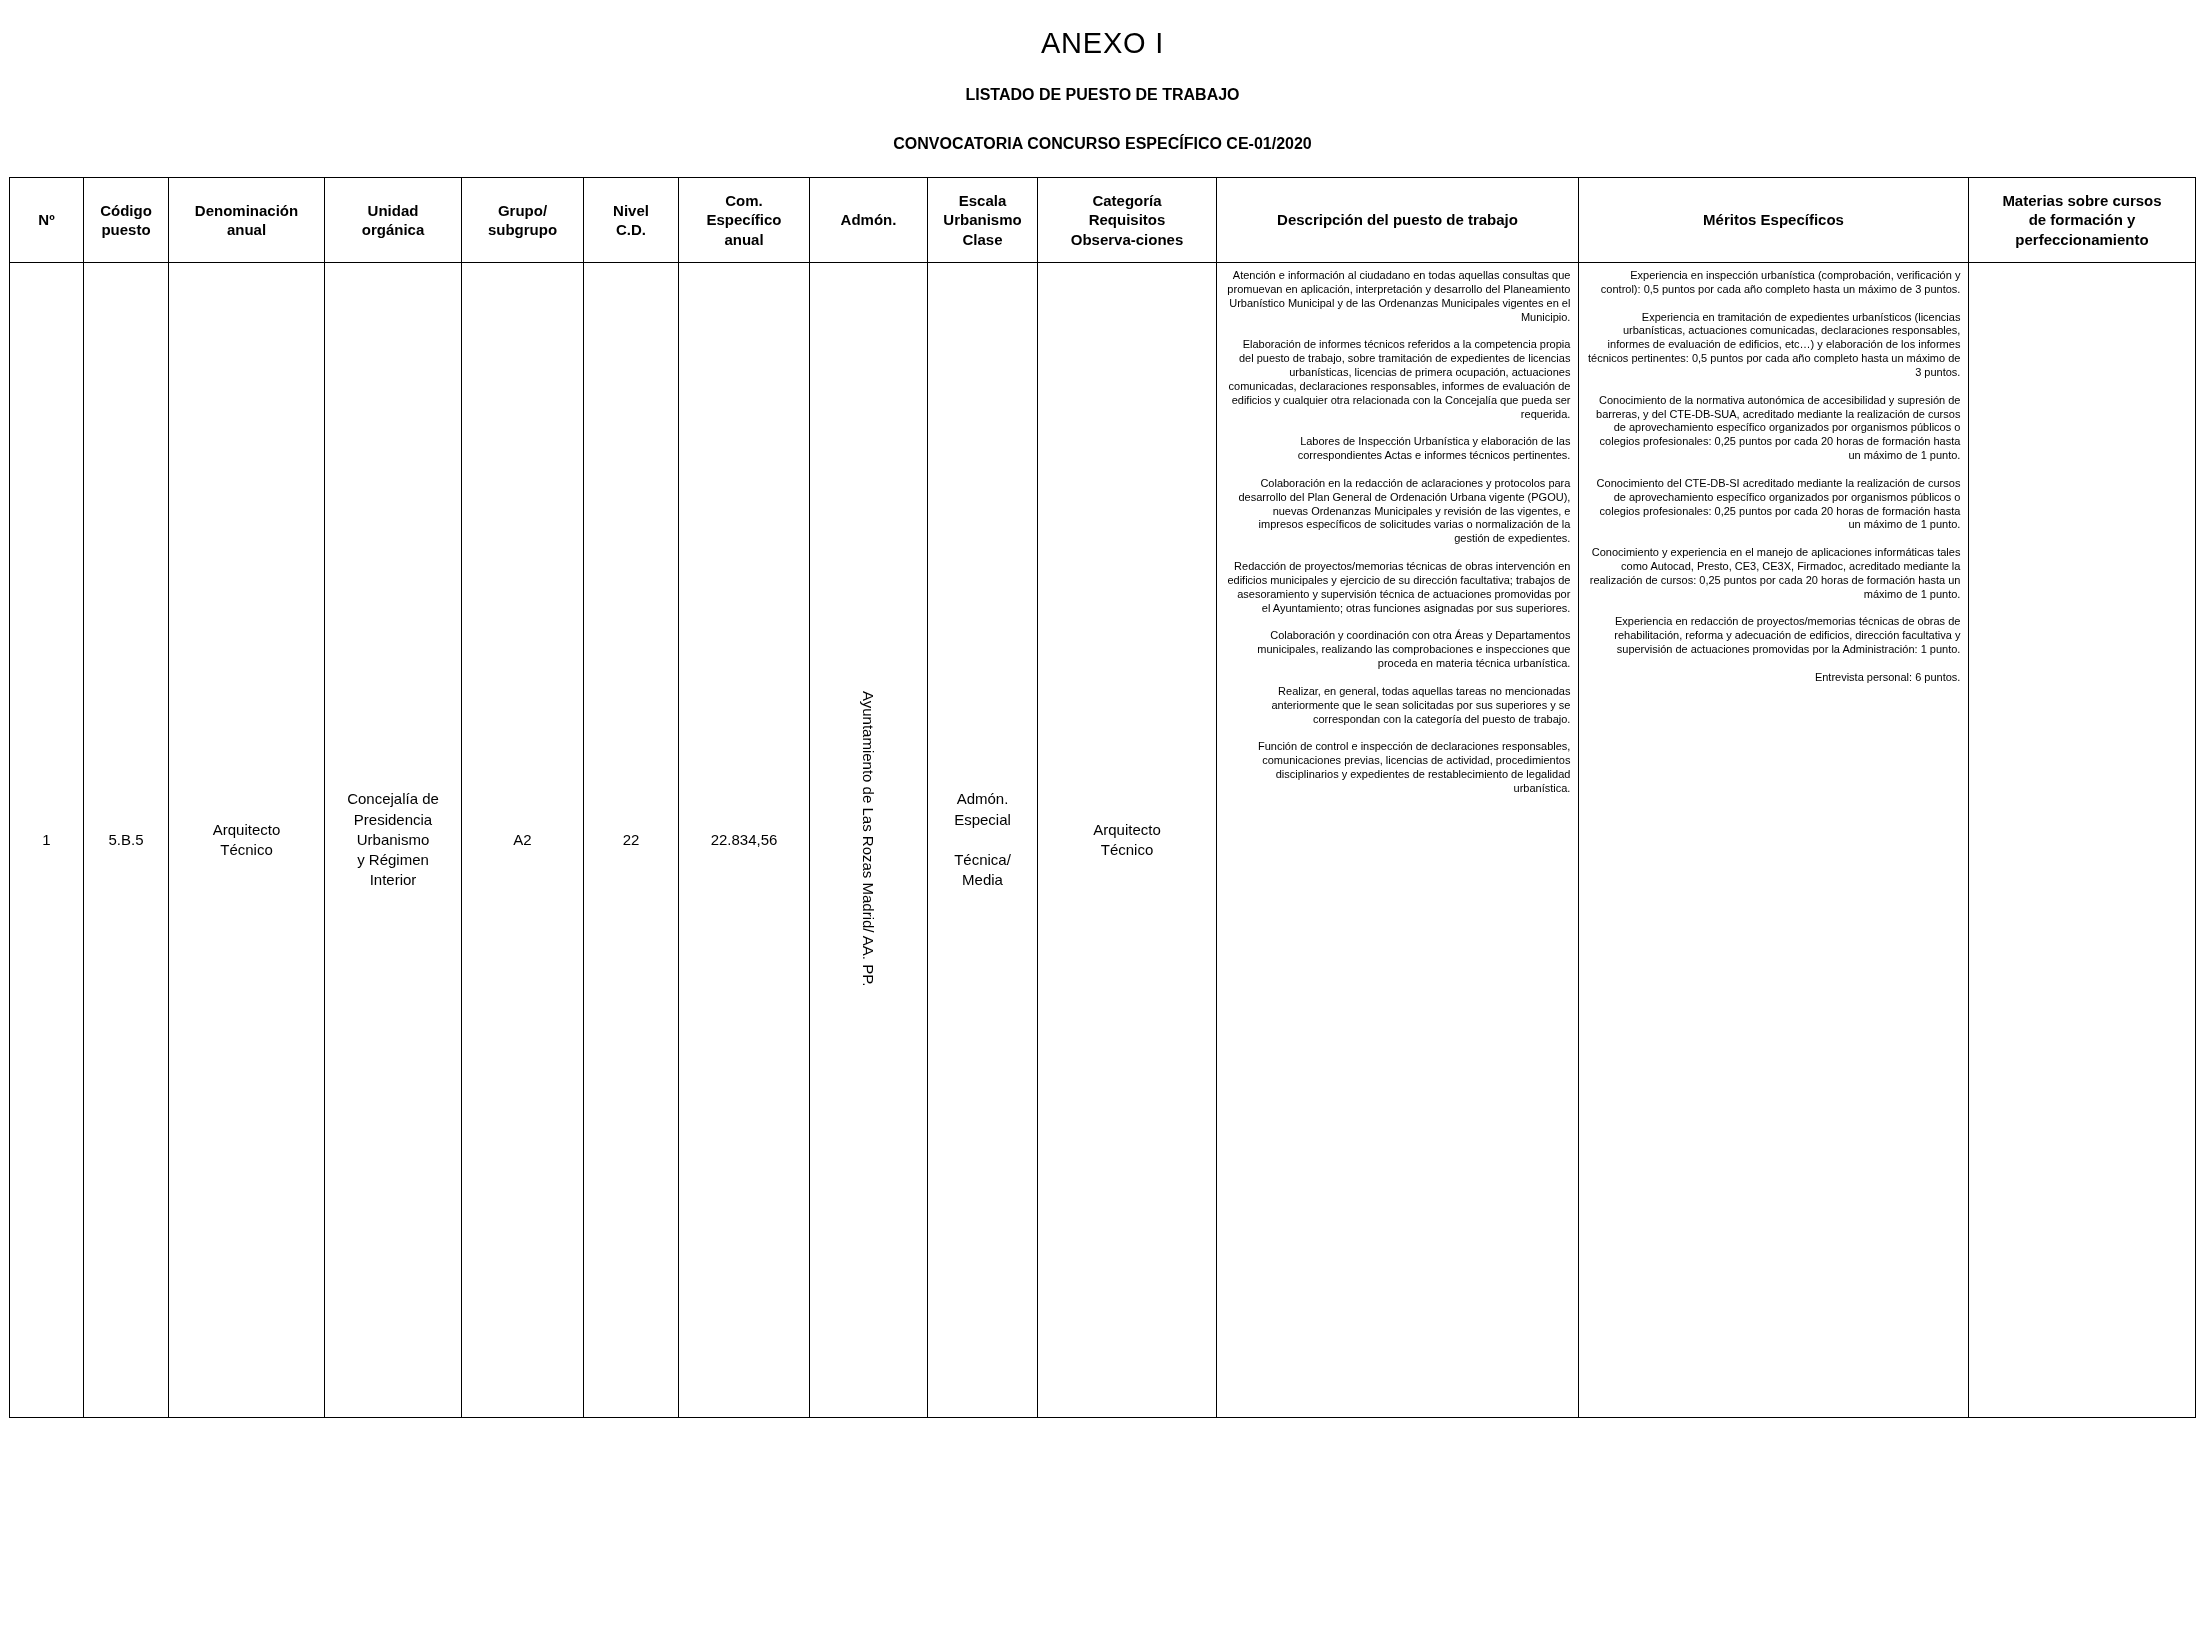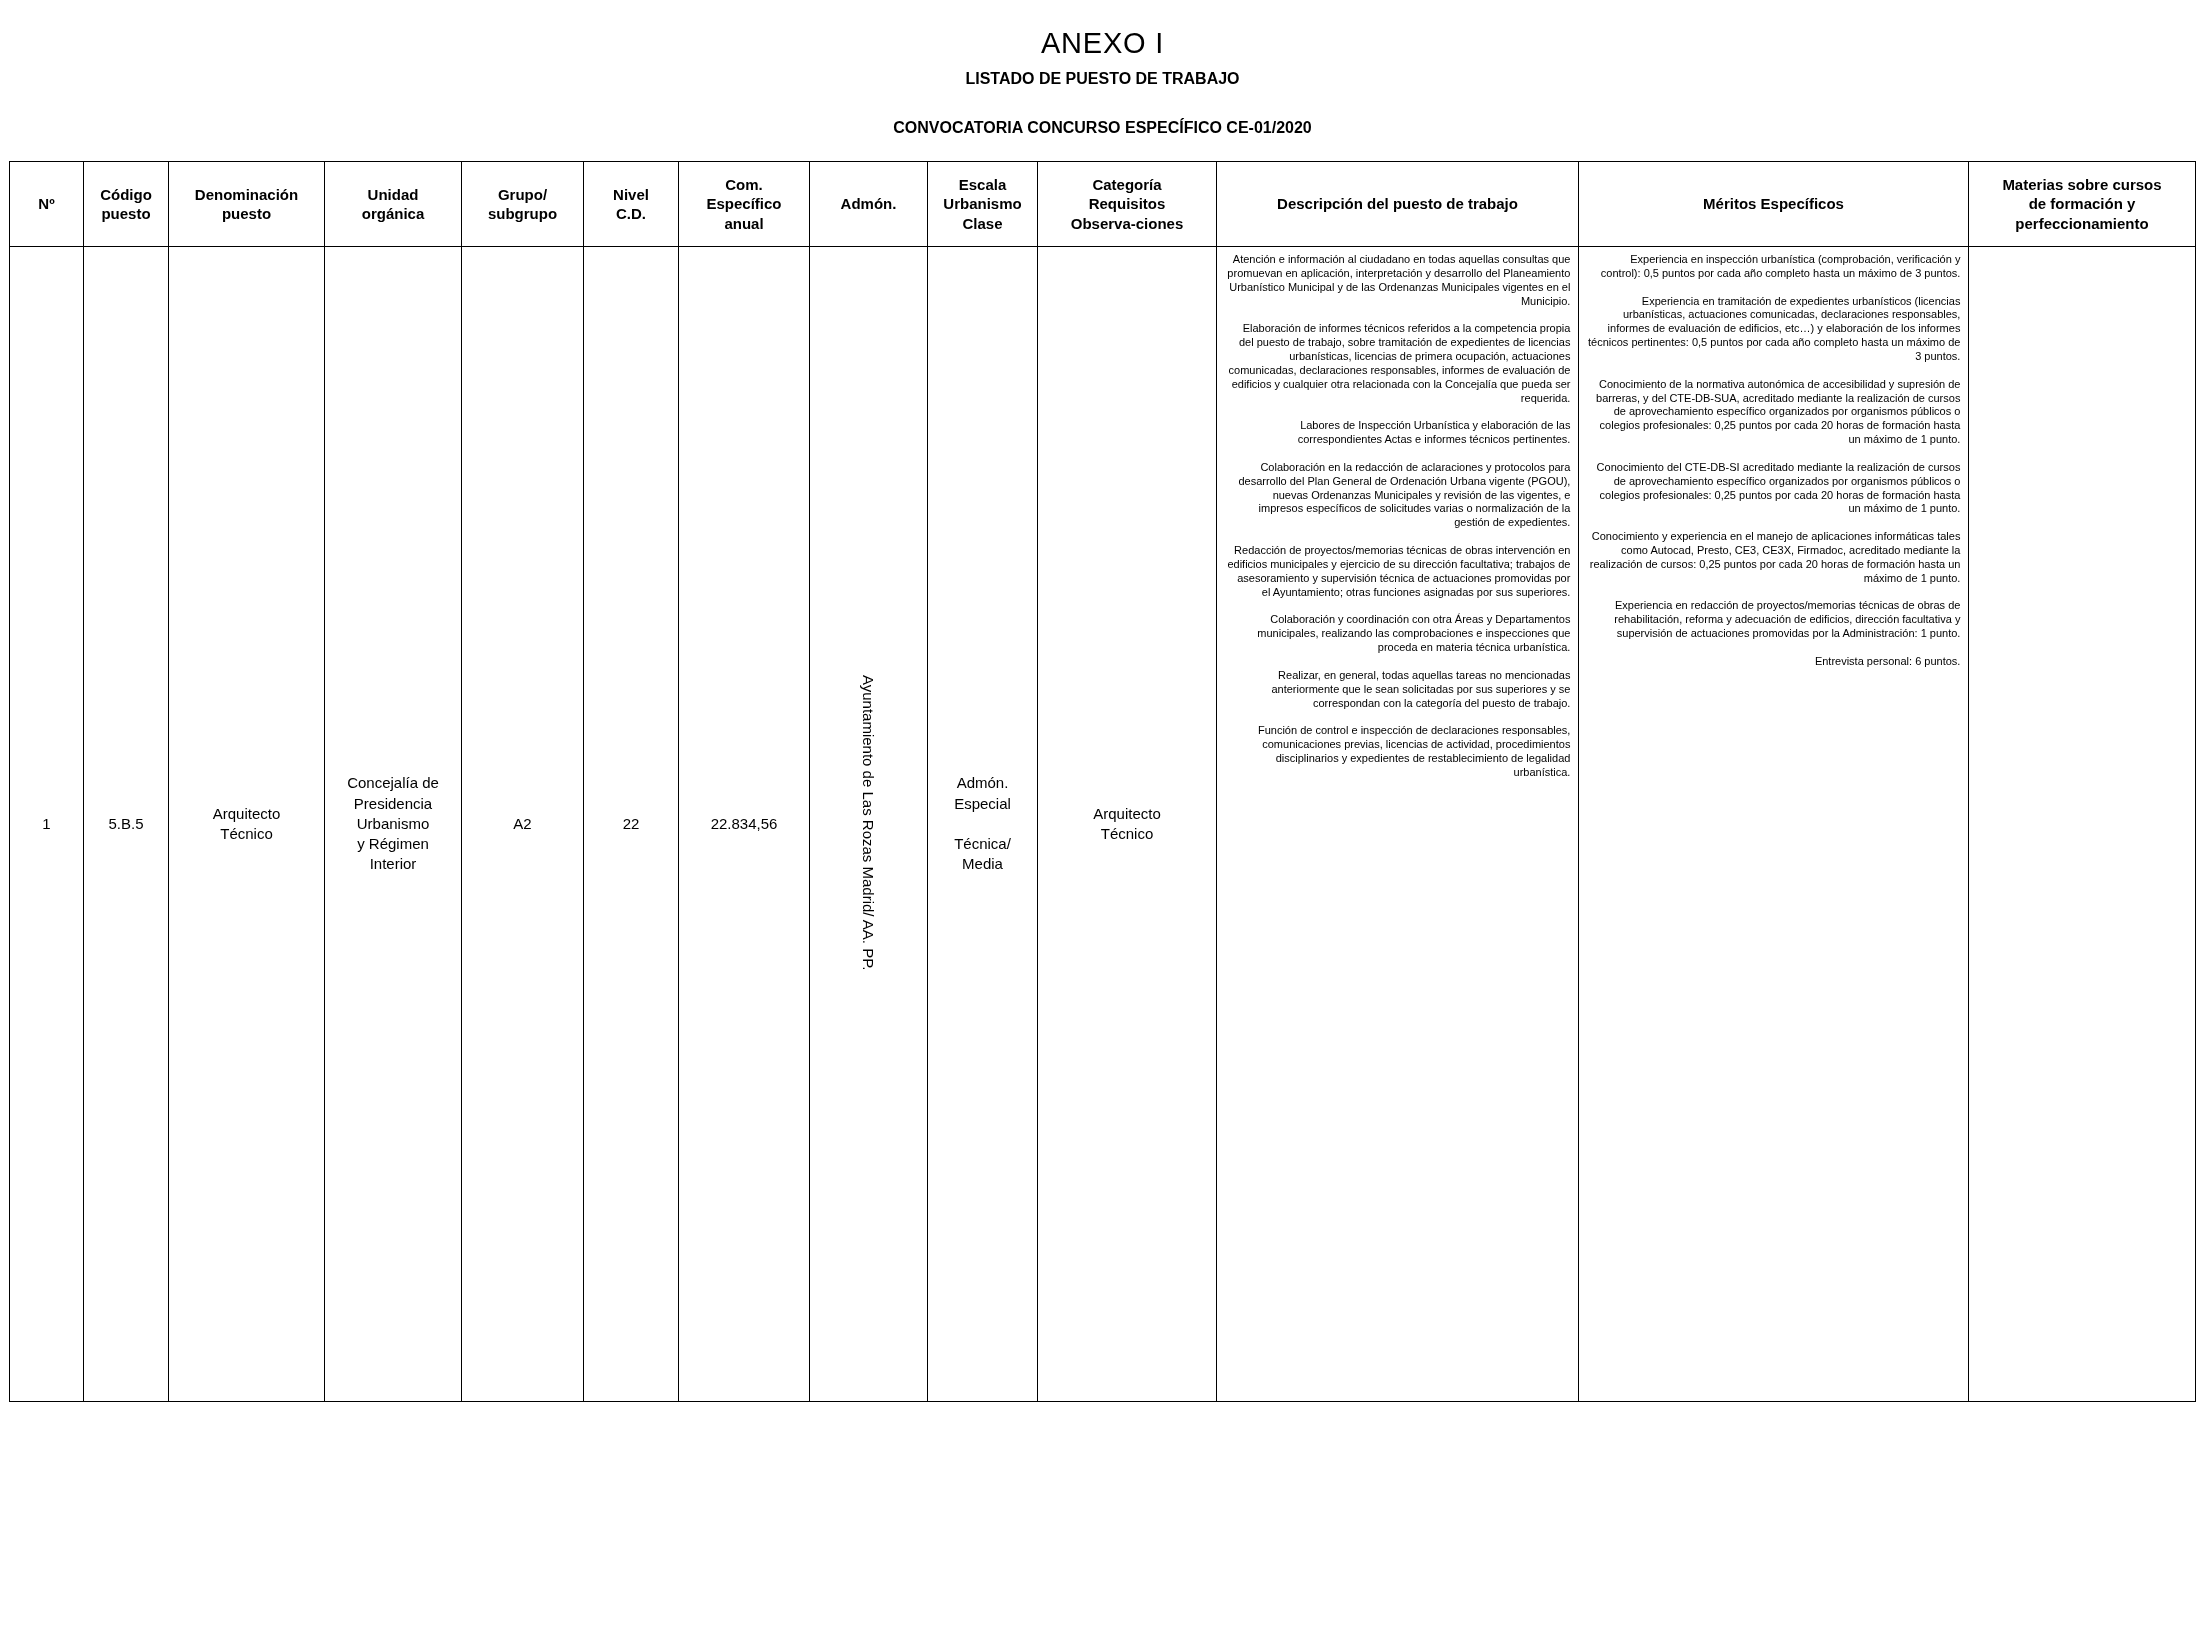--- a/index.html
+++ b/index.html
@@ -25,21 +25,21 @@
     font-weight: normal;
     margin: 0;
     padding-top: 27px;
     letter-spacing: 0.8px;
   }
   .doc-sub {
     text-align: center;
     font-size: 16px;
     font-weight: bold;
   }
-  .doc-sub1 { margin-top: 10px; }
+  .doc-sub1 { margin-top: 26px; }
   .doc-sub2 { margin-top: 31px; }
   table.rpt {
     margin: 24px auto 0 auto;
     width: 2184px;
     border-collapse: collapse;
     table-layout: fixed;
   }
   table.rpt th,
   table.rpt td {
     border: 1.5px solid #000000;
@@ -110,21 +110,21 @@
       <col style="width:362px">
       <col style="width:390px">
       <col style="width:227px">
     </colgroup>
     <thead>
       <tr>
         <th class="hdr">Nº</th>
         <th class="hdr">Código
 puesto</th>
         <th class="hdr">Denominación
-puesto</th>
+anual</th>
         <th class="hdr">Unidad
 orgánica</th>
         <th class="hdr">Grupo/
 subgrupo</th>
         <th class="hdr">Nivel
 C.D.</th>
         <th class="hdr">Com.
 Específico
 anual</th>
         <th class="hdr">Admón.</th>

